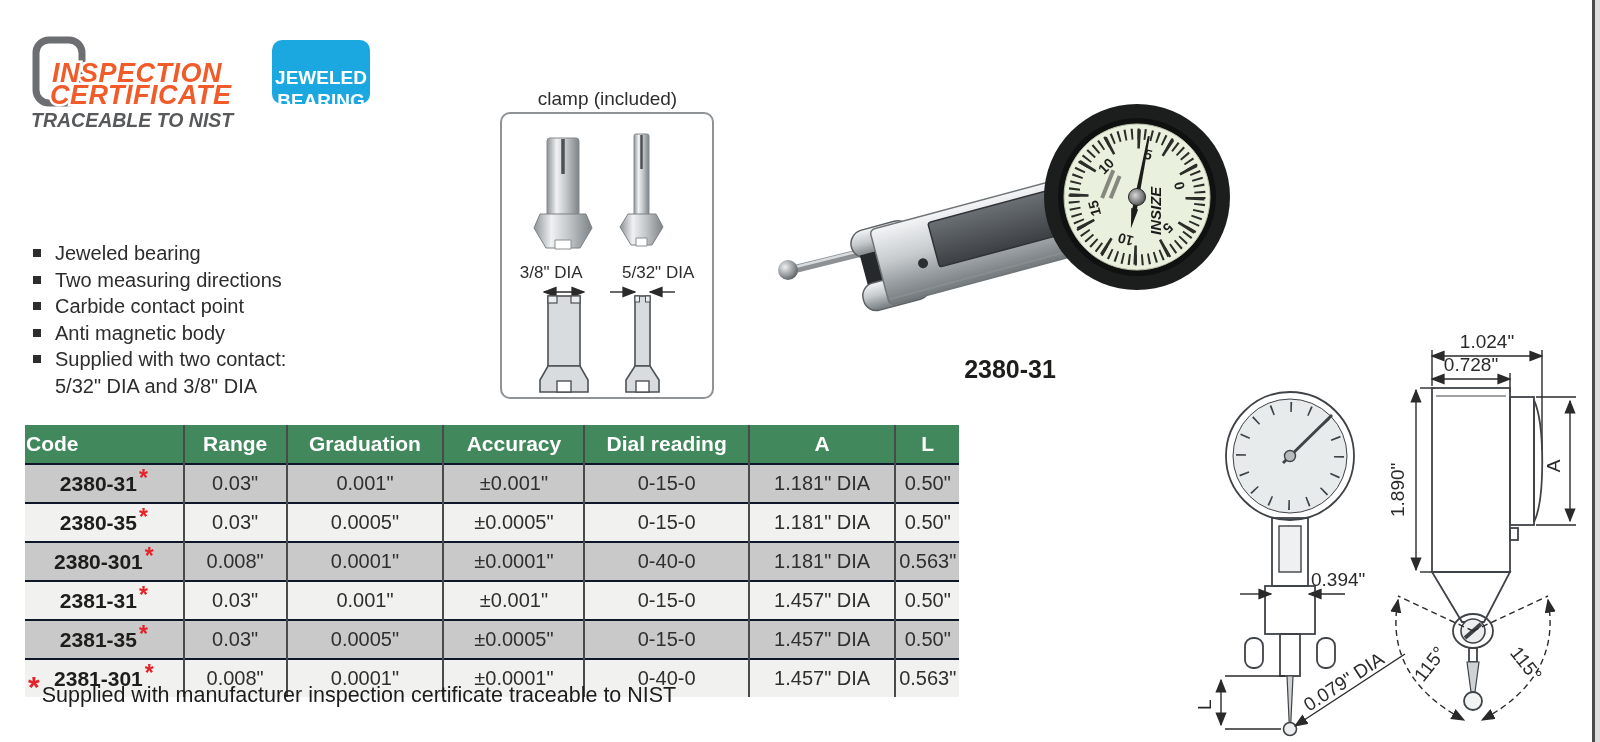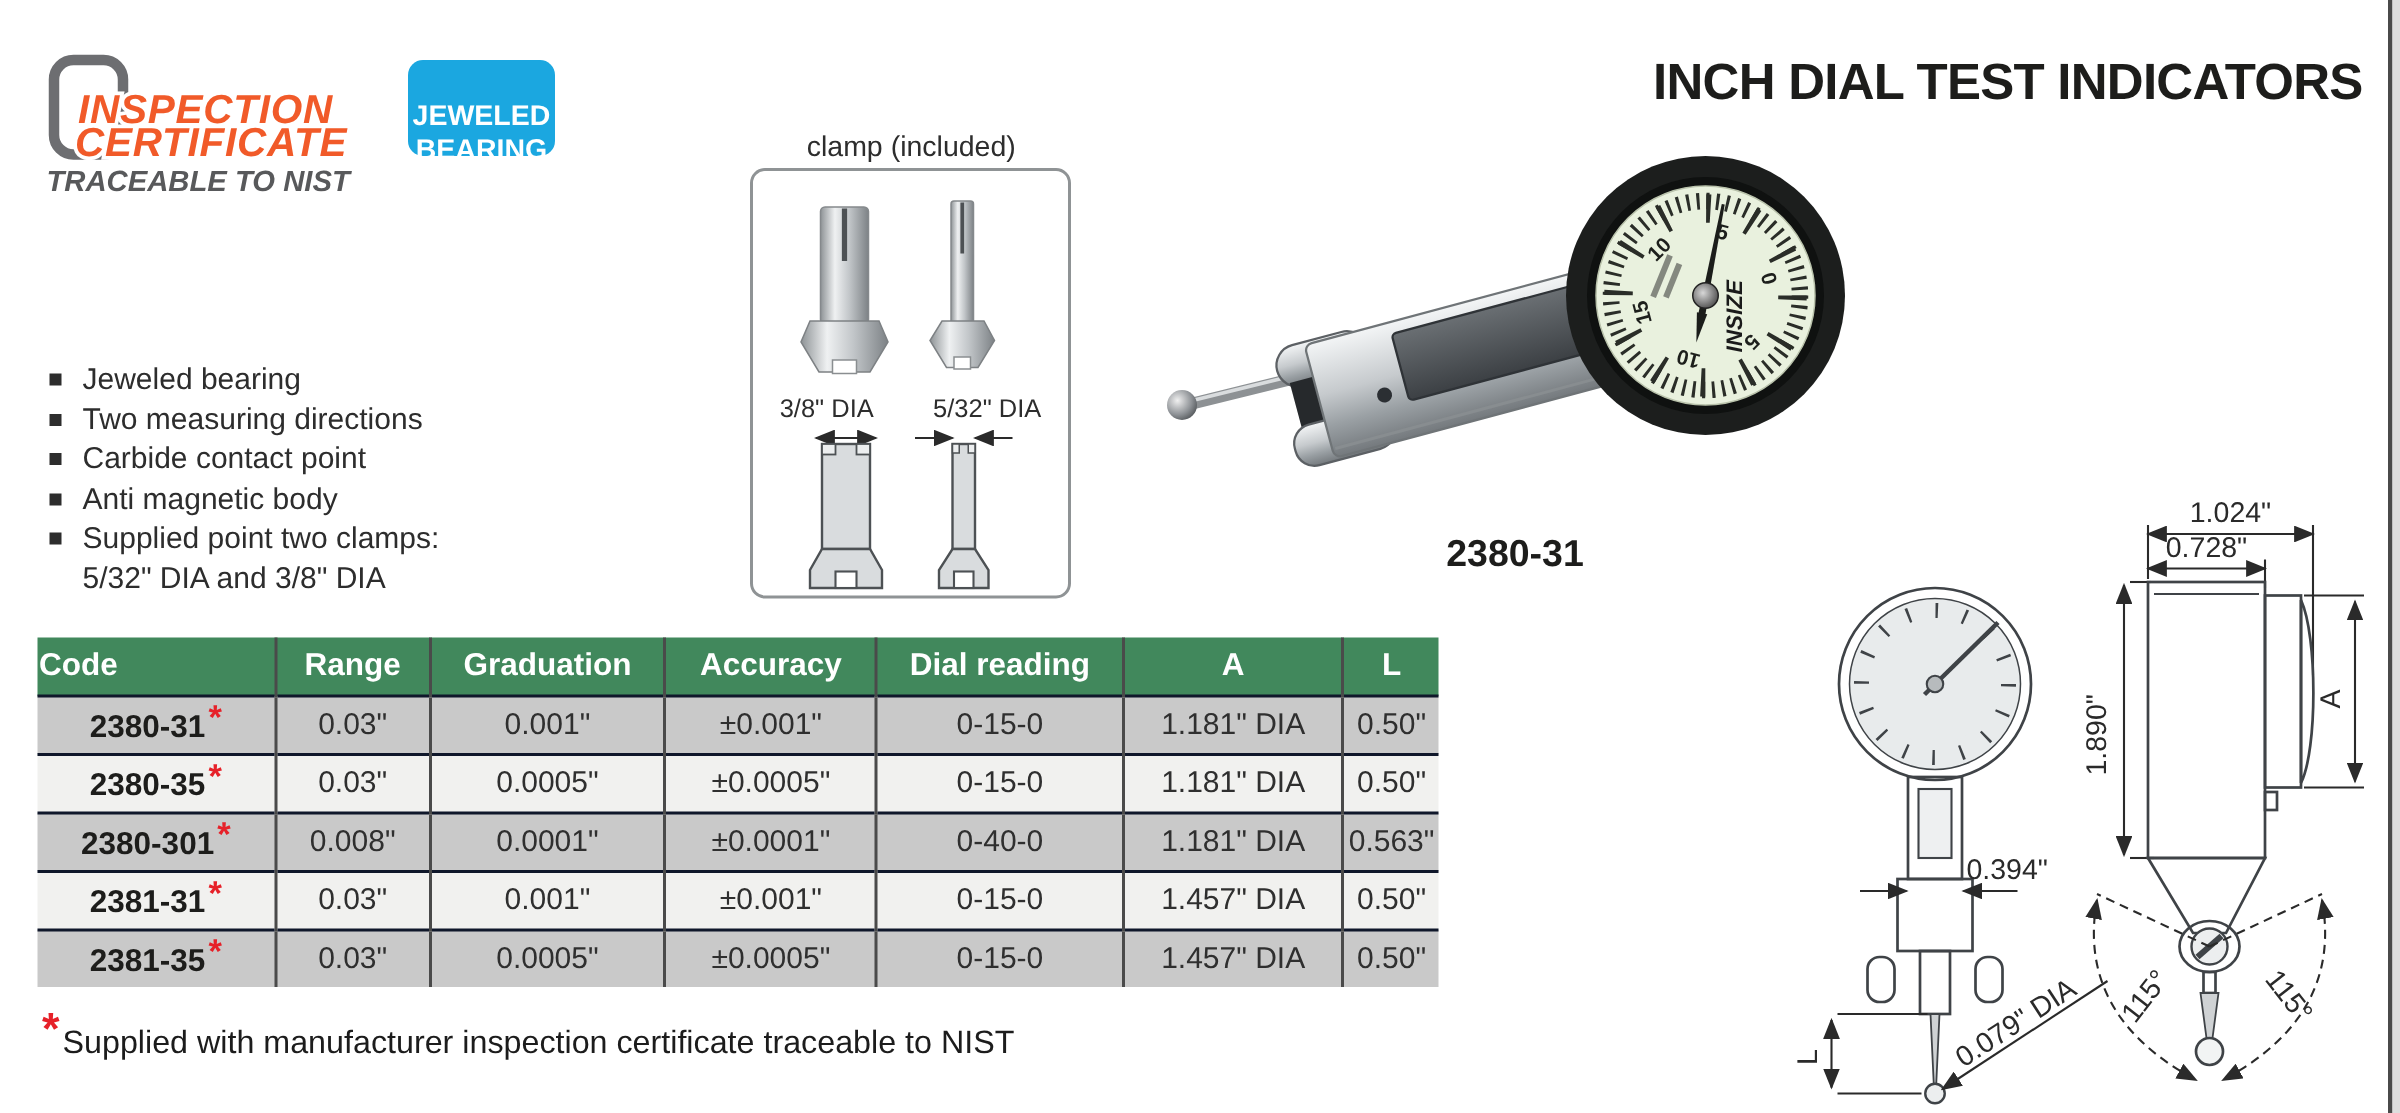--- a/index.html
+++ b/index.html
@@ -111,42 +111,41 @@
     <text x="27" y="54" font-size="27" font-weight="bold" font-style="italic" fill="#f15a29" stroke="#ffffff" stroke-width="5" paint-order="stroke" letter-spacing="0.5">INSPECTION</text>
     <text x="25" y="76" font-size="27" font-weight="bold" font-style="italic" fill="#f15a29" stroke="#ffffff" stroke-width="5" paint-order="stroke" letter-spacing="0.5">CERTIFICATE</text>
     <text x="6" y="99" font-size="19.5" font-weight="bold" font-style="italic" fill="#58595b">TRACEABLE TO NIST</text>
   </svg>
 
   <div class="abs" id="jeweled-badge">
     <div>JEWELED</div>
     <div>BEARING</div>
   </div>
 
-  <div class="abs" id="page-title">INCH DIAL TEST INDICATORS</div>
 
   <div class="abs" id="features">
     <div class="feat">
       <span class="bullet"></span>
       <span>Jeweled bearing</span>
       </div>
     <div class="feat">
       <span class="bullet"></span>
       <span>Two measuring directions</span>
       </div>
     <div class="feat">
       <span class="bullet"></span>
       <span>Carbide contact point</span>
       </div>
     <div class="feat">
       <span class="bullet"></span>
       <span>Anti magnetic body</span>
       </div>
     <div class="feat">
       <span class="bullet"></span>
-      <span>Supplied point two clamps:</span>
+      <span>Supplied with two contact:</span>
       </div>
     <div class="feat cont">
       <span>5/32" DIA and 3/8" DIA</span>
       </div>
   </div>
 
   <div class="abs" id="clamp-label">clamp (included)</div>
   <div class="abs" id="clamp-box"></div>
   <svg class="abs" style="left:502px;top:114px" width="210" height="283" viewBox="0 0 210 283">
 
@@ -293,20 +292,29 @@
           </tr>
           <tr>
             <td class="col-code"><span>2381-35</span><span class="star">*</span></td>
             <td>0.03"</td>
             <td>0.0005"</td>
             <td>±0.0005"</td>
             <td>0-15-0</td>
             <td>1.457" DIA</td>
             <td>0.50"</td>
           </tr>
+          <tr>
+            <td class="col-code"><span>2381-301</span><span class="star">*</span></td>
+            <td>0.008"</td>
+            <td>0.0001"</td>
+            <td>±0.0001"</td>
+            <td>0-40-0</td>
+            <td>1.457" DIA</td>
+            <td>0.563"</td>
+          </tr>
         </tbody>
     </table>
   </div>
 
   <div class="abs" id="footnote">
     <span class="fstar">*</span>
     <span class="ftext">Supplied with manufacturer inspection certificate traceable to NIST</span>
   </div>
 
   <svg class="abs" style="left:1185px;top:332px" width="235" height="410" viewBox="0 0 235 410">

